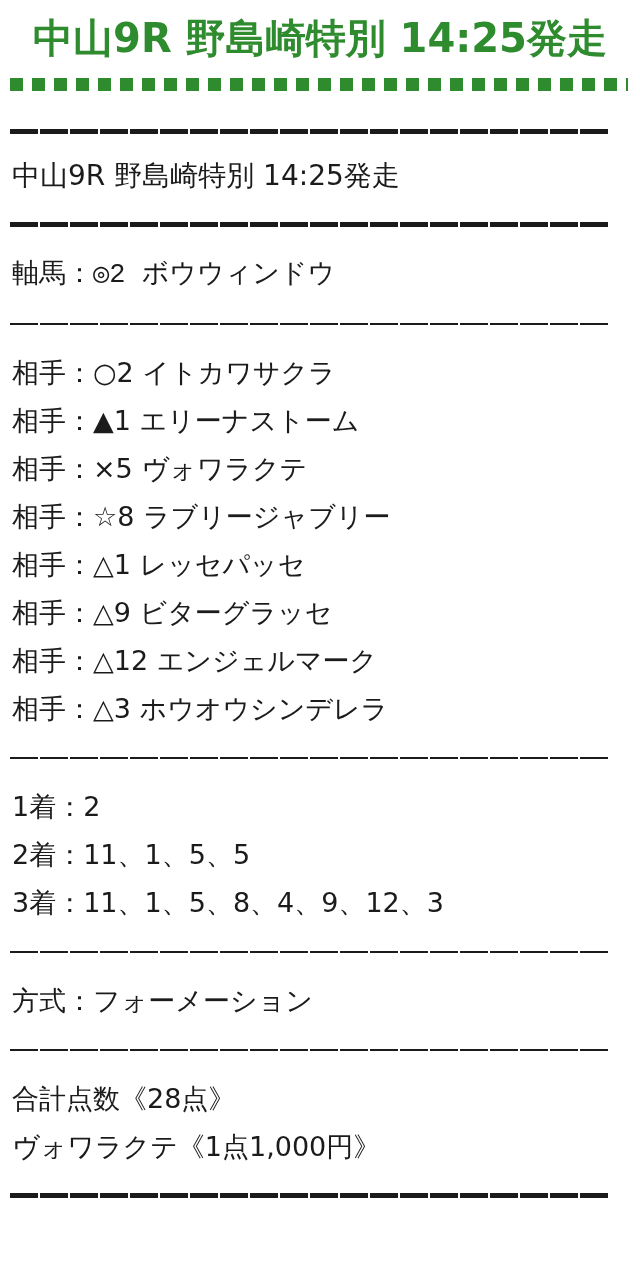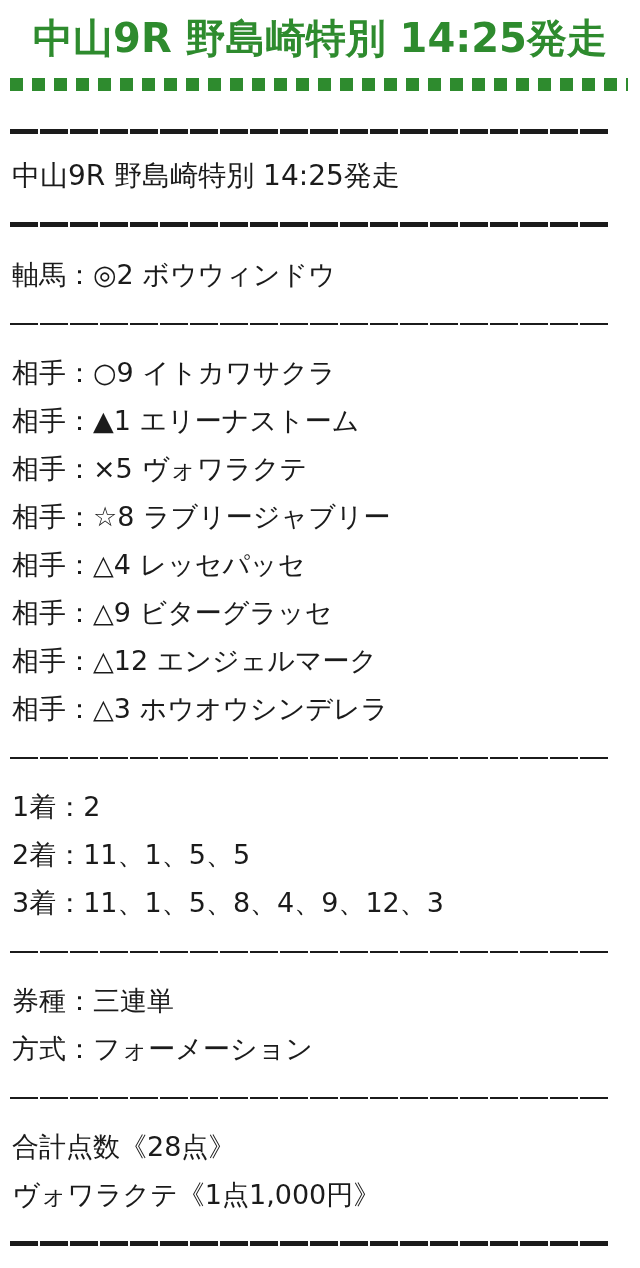--- a/index.html
+++ b/index.html
@@ -43,63 +43,62 @@
   .divider.thick.mid    { margin-top: 22px; }
   .divider.thick.bottom { margin-top: 22px; }
 
   .line {
     font-size: 27px;
     line-height: 48px;
     padding-left: 12px;
     white-space: nowrap;
   }
   .line.subtitle { font-size: 28px; margin-top: 18px; }
-  .section-axis { margin-top: 24px; }
+  .section-axis { margin-top: 24px; font-family: Liberation Mono, monospace; }
 </style>
 </head>
 <body>
 
 <div class="page">
 
   <h1 class="title">中山9R 野島崎特別 14:25発走</h1>
   <div class="dots"></div>
 
   <div class="divider thick top"></div>
 
   <div class="line subtitle">中山9R 野島崎特別 14:25発走</div>
 
   <div class="divider thick mid"></div>
 
   <div class="line section-axis"><span>軸馬：</span><span>◎2 ボウウィンドウ</span></div>
 
   <div class="divider thin"></div>
 
   <section>
-    <div class="line"><span>相手：</span><span>○9 イトカワサクラ</span></div>
+    <div class="line"><span>相手：</span><span>○2 イトカワサクラ</span></div>
     <div class="line"><span>相手：</span><span>▲1 エリーナストーム</span></div>
     <div class="line"><span>相手：</span><span>×5 ヴォワラクテ</span></div>
     <div class="line"><span>相手：</span><span>☆8 ラブリージャブリー</span></div>
-    <div class="line"><span>相手：</span><span>△4 レッセパッセ</span></div>
+    <div class="line"><span>相手：</span><span>△1 レッセパッセ</span></div>
     <div class="line"><span>相手：</span><span>△9 ビターグラッセ</span></div>
     <div class="line"><span>相手：</span><span>△12 エンジェルマーク</span></div>
     <div class="line"><span>相手：</span><span>△3 ホウオウシンデレラ</span></div>
   </section>
 
   <div class="divider thin"></div>
 
   <section>
     <div class="line"><span>1着：</span><span>2</span></div>
     <div class="line"><span>2着：</span><span>11、1、5、5</span></div>
     <div class="line"><span>3着：</span><span>11、1、5、8、4、9、12、3</span></div>
   </section>
 
   <div class="divider thin"></div>
 
   <section>
-    <div class="line"><span>券種：</span><span>三連単</span></div>
     <div class="line"><span>方式：</span><span>フォーメーション</span></div>
   </section>
 
   <div class="divider thin"></div>
 
   <section>
     <div class="line">合計点数《28点》</div>
     <div class="line">ヴォワラクテ《1点1,000円》</div>
   </section>
 

